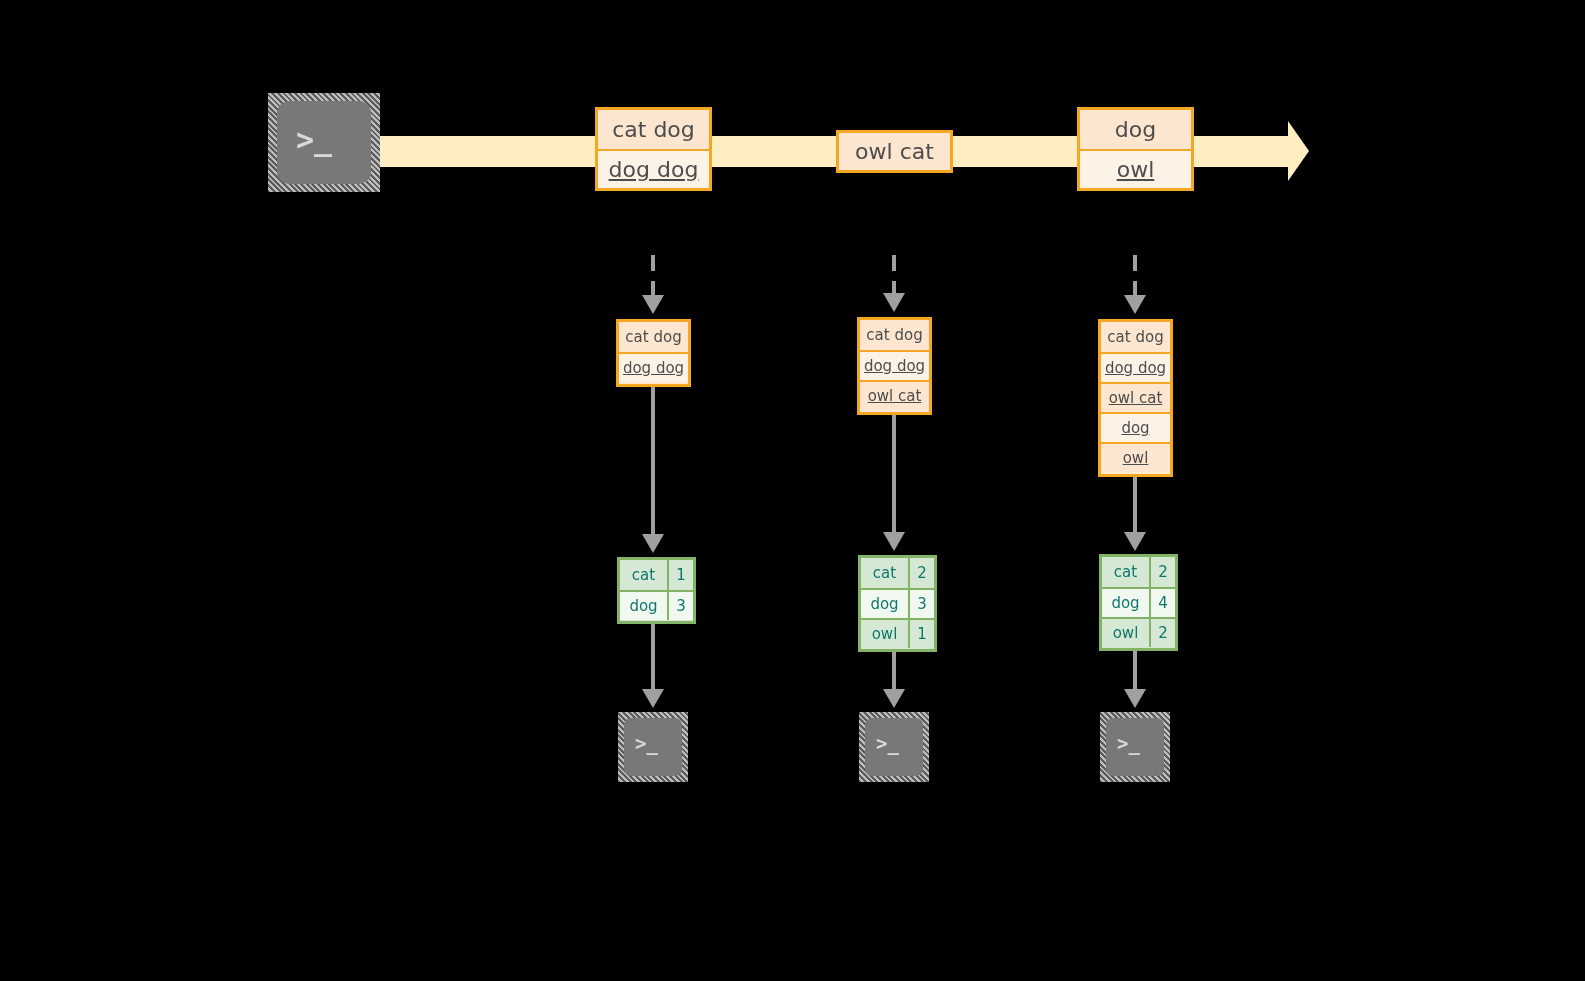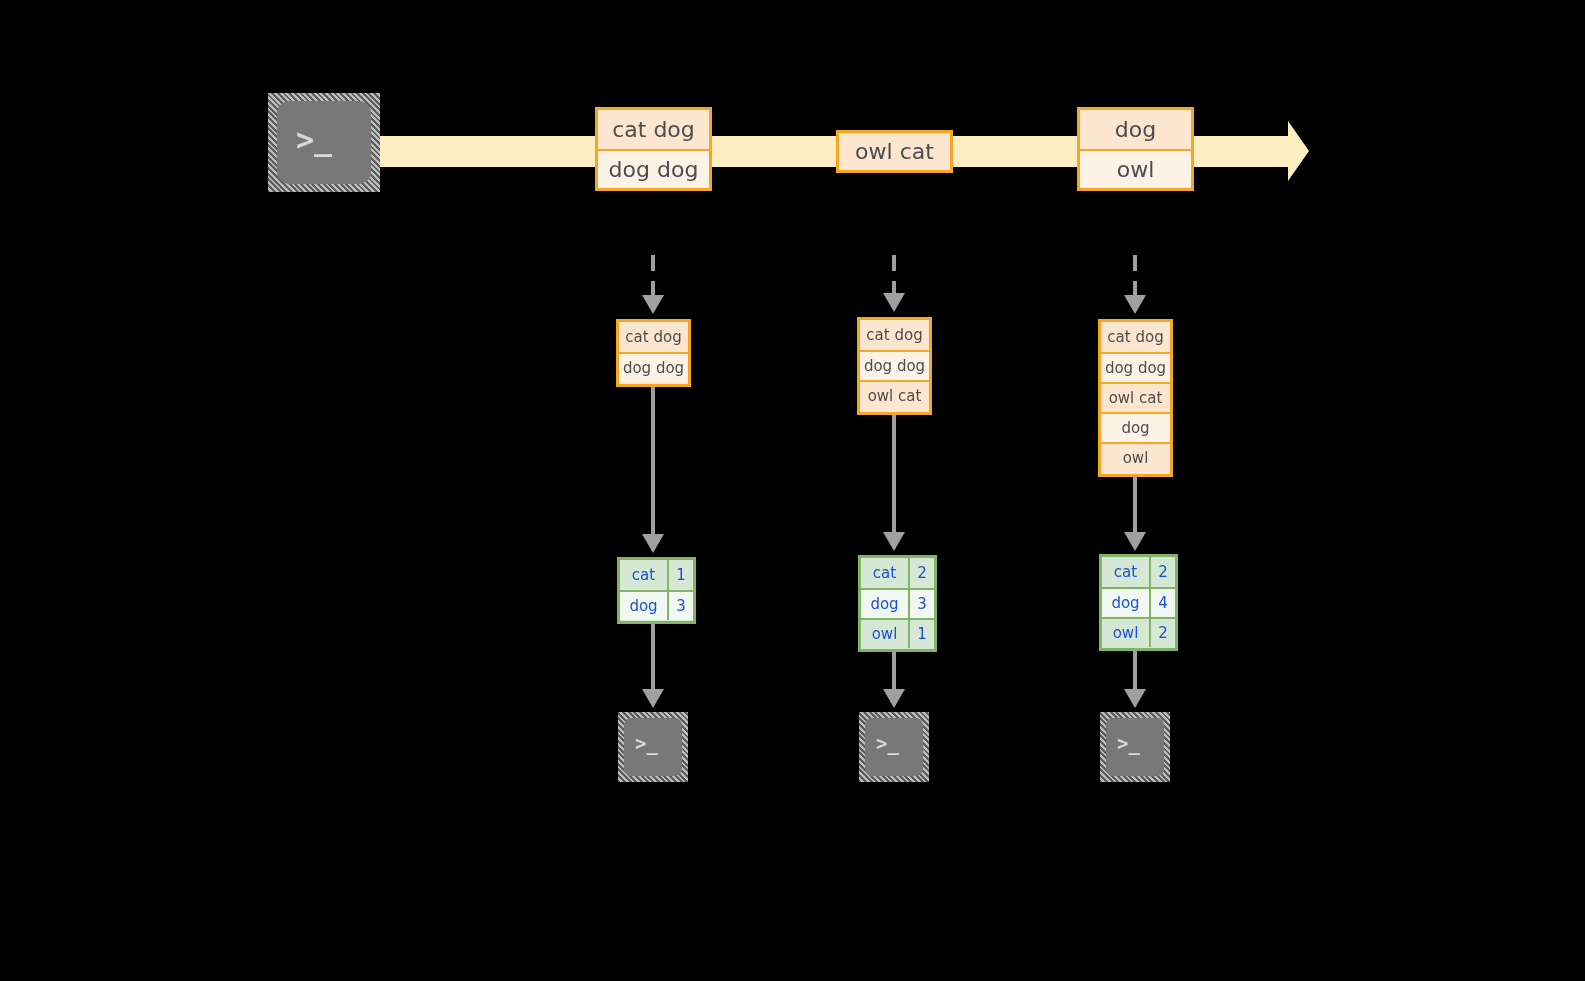--- a/index.html
+++ b/index.html
@@ -77,21 +77,21 @@
   .msgbox .row {
     box-sizing: border-box;
     display: flex;
     align-items: center;
     justify-content: center;
     color: #4d4d4d;
     white-space: nowrap;
   }
   .msgbox .row.shade-a { background: #fde6cf; }
   .msgbox .row.shade-b { background: #fdf2e6; }
-  .msgbox .row.divider { border-top: 2px solid #f5a623; }
+  .msgbox .row.divider { border-top: 2px solid #f5a623; text-decoration: underline; }
 
   
   .msgbox.big .row {
     height: 39px;
     font-size: 22px;
   }
   
   .msgbox.stack {
     border-width: 3px;
   }
@@ -113,21 +113,21 @@
     display: flex;
     height: 30px;
     box-sizing: border-box;
   }
   .table .trow + .trow { border-top: 2px solid #82b366; }
   .table .tcell {
     box-sizing: border-box;
     display: flex;
     align-items: center;
     justify-content: center;
-    color: #1d4ed8;
+    color: #0f766e;
     font-size: 15px;
     white-space: nowrap;
   }
   .table .tcell.key   { width: 47px; }
   .table .tcell.val   { width: 26px; border-left: 2px solid #82b366; }
   .table .trow.shade-a .tcell { background: #d5e8d4; }
   .table .trow.shade-b .tcell { background: #f1f8f0; }
 
   
   .vline {

